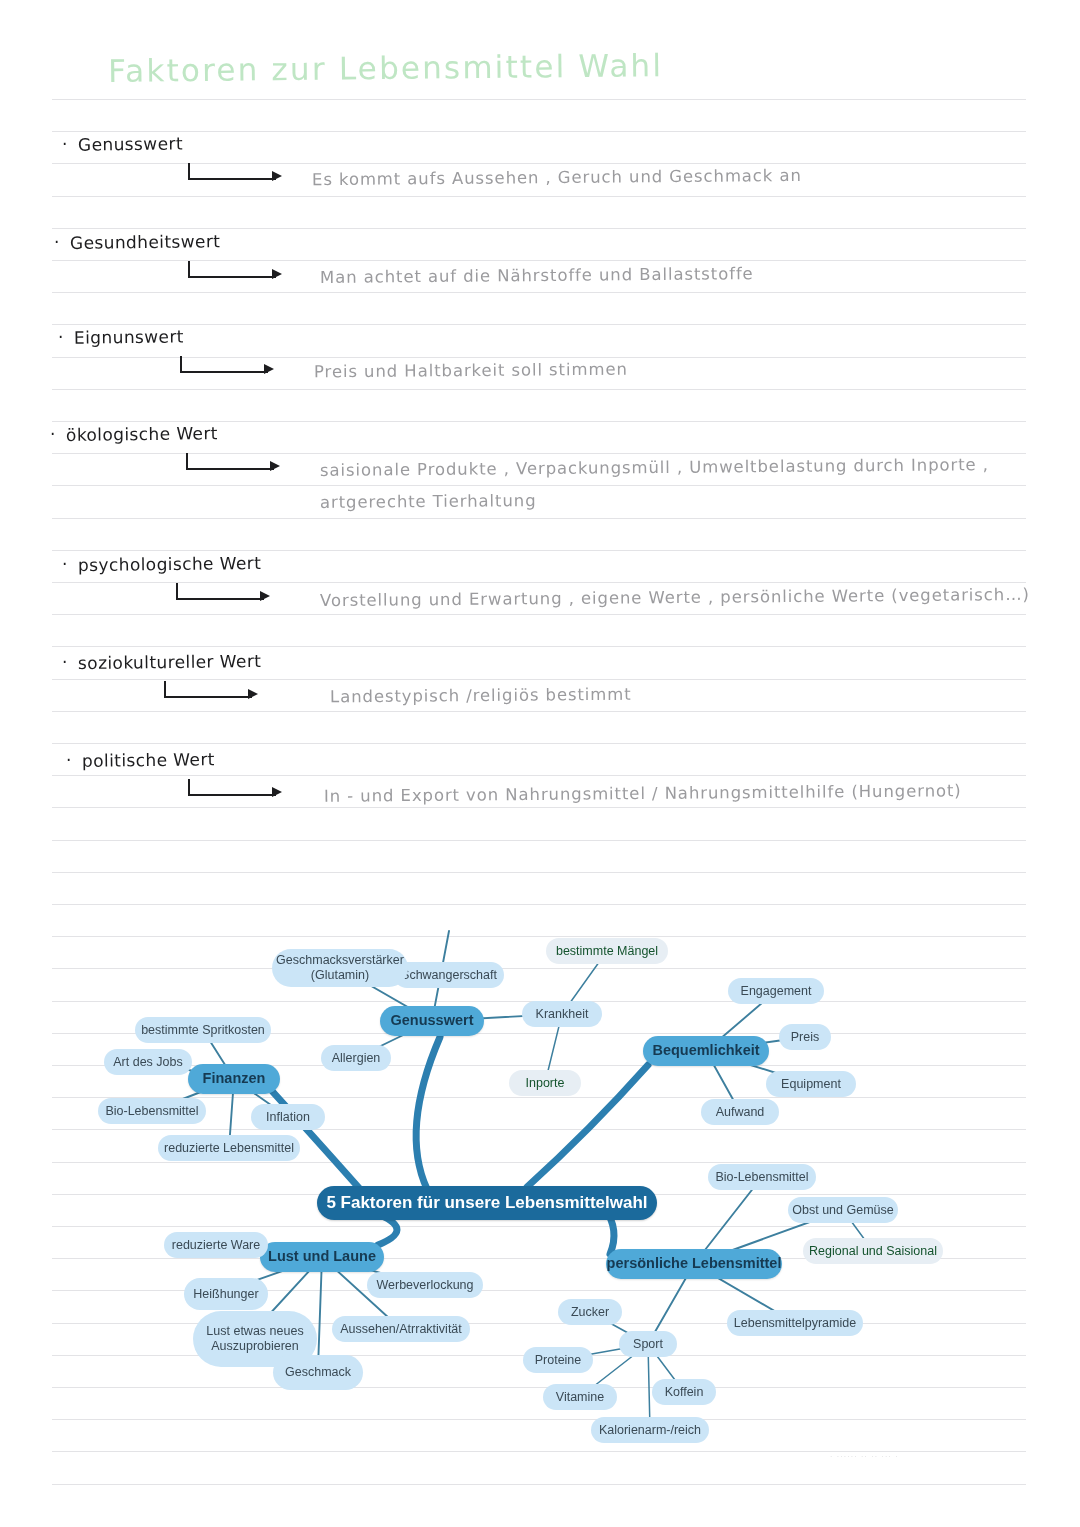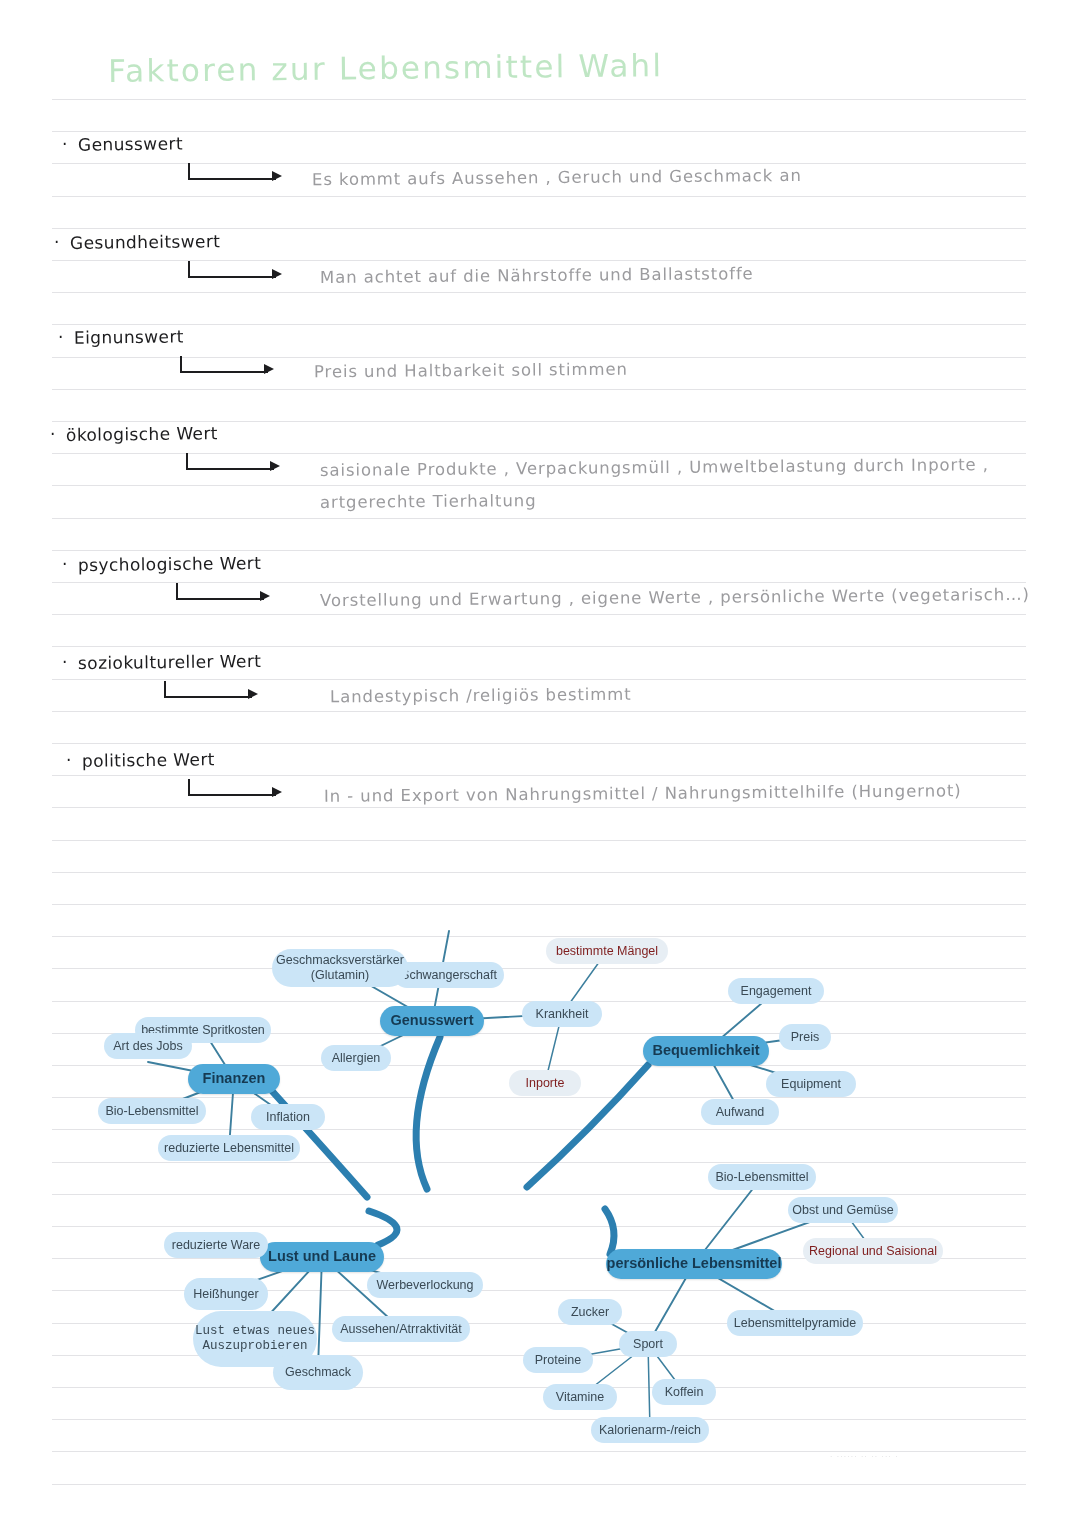--- a/index.html
+++ b/index.html
@@ -136,21 +136,21 @@
     box-shadow: 0 1px 2px rgba(0,0,0,0.12);
   }
   .node.leaf {
     background: #cbe5f7;
     color: #3a4a55;
     font-size: 12.5px;
     font-weight: normal;
   }
   .node.sub {
     background: #e7eef4;
-    color: #7f1d1d;
+    color: #14532d;
     font-size: 12.5px;
     font-weight: normal;
   }
 
   
   #watermark {
     position: absolute;
     left: 830px;
     top: 1453px;
     font-size: 7px;
@@ -319,54 +319,55 @@
         <line x1="648" y1="464" x2="580" y2="517" stroke="#3d7f9e" stroke-width="1.5" stroke-linecap="round"></line>
         <line x1="648" y1="464" x2="650" y2="550" stroke="#3d7f9e" stroke-width="1.5" stroke-linecap="round"></line>
         <line x1="648" y1="464" x2="684" y2="512" stroke="#3d7f9e" stroke-width="1.5" stroke-linecap="round"></line>
         <line x1="322" y1="377" x2="216" y2="365" stroke="#3d7f9e" stroke-width="1.9" stroke-linecap="round"></line>
         <line x1="322" y1="377" x2="226" y2="411" stroke="#3d7f9e" stroke-width="1.9" stroke-linecap="round"></line>
         <line x1="322" y1="377" x2="255" y2="450" stroke="#3d7f9e" stroke-width="1.9" stroke-linecap="round"></line>
         <line x1="322" y1="377" x2="318" y2="488" stroke="#3d7f9e" stroke-width="1.9" stroke-linecap="round"></line>
         <line x1="322" y1="377" x2="401" y2="449" stroke="#3d7f9e" stroke-width="1.9" stroke-linecap="round"></line>
         <line x1="322" y1="377" x2="425" y2="405" stroke="#3d7f9e" stroke-width="1.9" stroke-linecap="round"></line>
       </svg>
+  <div class="node central" style="left: 317px; top: 306px; width: 340px; height: 34px;">5 Faktoren für unsere Lebensmittelwahl</div>
       <div class="node main" style="left: 380px; top: 126px; width: 104px; height: 30px;">Genusswert</div>
       <div class="node main" style="left: 188px; top: 184px; width: 92px; height: 30px;">Finanzen</div>
       <div class="node main" style="left: 643px; top: 156px; width: 126px; height: 30px;">Bequemlichkeit</div>
       <div class="node main" style="left: 606px; top: 369px; width: 176px; height: 30px;">persönliche Lebensmittel</div>
       <div class="node main" style="left: 260px; top: 362px; width: 124px; height: 30px;">Lust und Laune</div>
       <div class="node leaf" style="left: 394px; top: 38px; width: 110px; height: 26px; margin-top: 44px;">Schwangerschaft</div>
       <div class="node leaf" style="left: 272px; top: 69px; width: 136px; height: 38px; text-align: center;">Geschmacksverstärker
 (Glutamin)</div>
       <div class="node leaf" style="left: 321px; top: 165px; width: 70px; height: 26px;">Allergien</div>
       <div class="node leaf" style="left: 522px; top: 121px; width: 80px; height: 26px;">Krankheit</div>
       <div class="node sub" style="left: 546px; top: 58px; width: 122px; height: 26px;">bestimmte Mängel</div>
       <div class="node sub" style="left: 509px; top: 190px; width: 72px; height: 26px;">Inporte</div>
       <div class="node leaf" style="left: 135px; top: 137px; width: 136px; height: 26px;">bestimmte Spritkosten</div>
-      <div class="node leaf" style="left: 104px; top: 153px; width: 88px; height: 26px;">Art des Jobs</div>
+      <div class="node leaf" style="left: 104px; top: 169px; width: 88px; height: 26px;">Art des Jobs</div>
       <div class="node leaf" style="left: 98px; top: 218px; width: 108px; height: 26px;">Bio-Lebensmittel</div>
       <div class="node leaf" style="left: 158px; top: 255px; width: 142px; height: 26px;">reduzierte Lebensmittel</div>
       <div class="node leaf" style="left: 251px; top: 224px; width: 74px; height: 26px;">Inflation</div>
       <div class="node leaf" style="left: 728px; top: 98px; width: 96px; height: 26px;">Engagement</div>
       <div class="node leaf" style="left: 779px; top: 144px; width: 52px; height: 26px;">Preis</div>
       <div class="node leaf" style="left: 766px; top: 191px; width: 90px; height: 26px;">Equipment</div>
       <div class="node leaf" style="left: 701px; top: 219px; width: 78px; height: 26px;">Aufwand</div>
       <div class="node leaf" style="left: 708px; top: 284px; width: 108px; height: 26px;">Bio-Lebensmittel</div>
       <div class="node leaf" style="left: 788px; top: 317px; width: 110px; height: 26px;">Obst und Gemüse</div>
       <div class="node sub" style="left: 803px; top: 358px; width: 140px; height: 26px;">Regional und Saisional</div>
       <div class="node leaf" style="left: 727px; top: 430px; width: 136px; height: 26px;">Lebensmittelpyramide</div>
       <div class="node leaf" style="left: 619px; top: 451px; width: 58px; height: 26px;">Sport</div>
       <div class="node leaf" style="left: 558px; top: 419px; width: 64px; height: 26px;">Zucker</div>
       <div class="node leaf" style="left: 523px; top: 467px; width: 70px; height: 26px;">Proteine</div>
       <div class="node leaf" style="left: 543px; top: 504px; width: 74px; height: 26px;">Vitamine</div>
       <div class="node leaf" style="left: 591px; top: 537px; width: 118px; height: 26px;">Kalorienarm-/reich</div>
       <div class="node leaf" style="left: 652px; top: 499px; width: 64px; height: 26px;">Koffein</div>
       <div class="node leaf" style="left: 164px; top: 352px; width: 104px; height: 26px;">reduzierte Ware</div>
       <div class="node leaf" style="left: 184px; top: 398px; width: 84px; height: 32px;">Heißhunger</div>
-      <div class="node leaf" style="left: 193px; top: 431px; width: 124px; height: 56px; font-family: Liberation Mono, monospace;">Lust etwas neues
+      <div class="node leaf" style="left: 193px; top: 431px; width: 124px; height: 56px;">Lust etwas neues
 Auszuprobieren</div>
       <div class="node leaf" style="left: 273px; top: 475px; width: 90px; height: 35px;">Geschmack</div>
       <div class="node leaf" style="left: 332px; top: 436px; width: 138px; height: 26px;">Aussehen/Atrraktivität</div>
       <div class="node leaf" style="left: 367px; top: 392px; width: 116px; height: 26px;">Werbeverlockung</div>
     </div>
 
   <div id="watermark">· ······ ·· ·· ··· ·</div>
 </div>
 
 </body></html>

